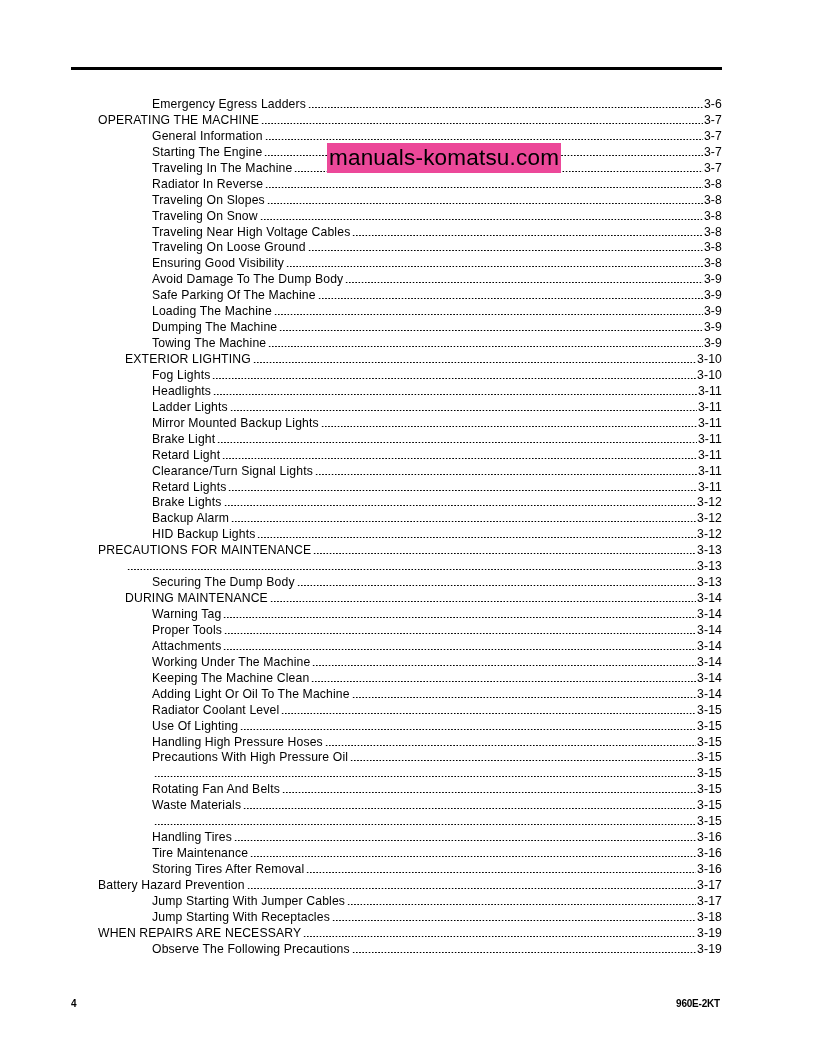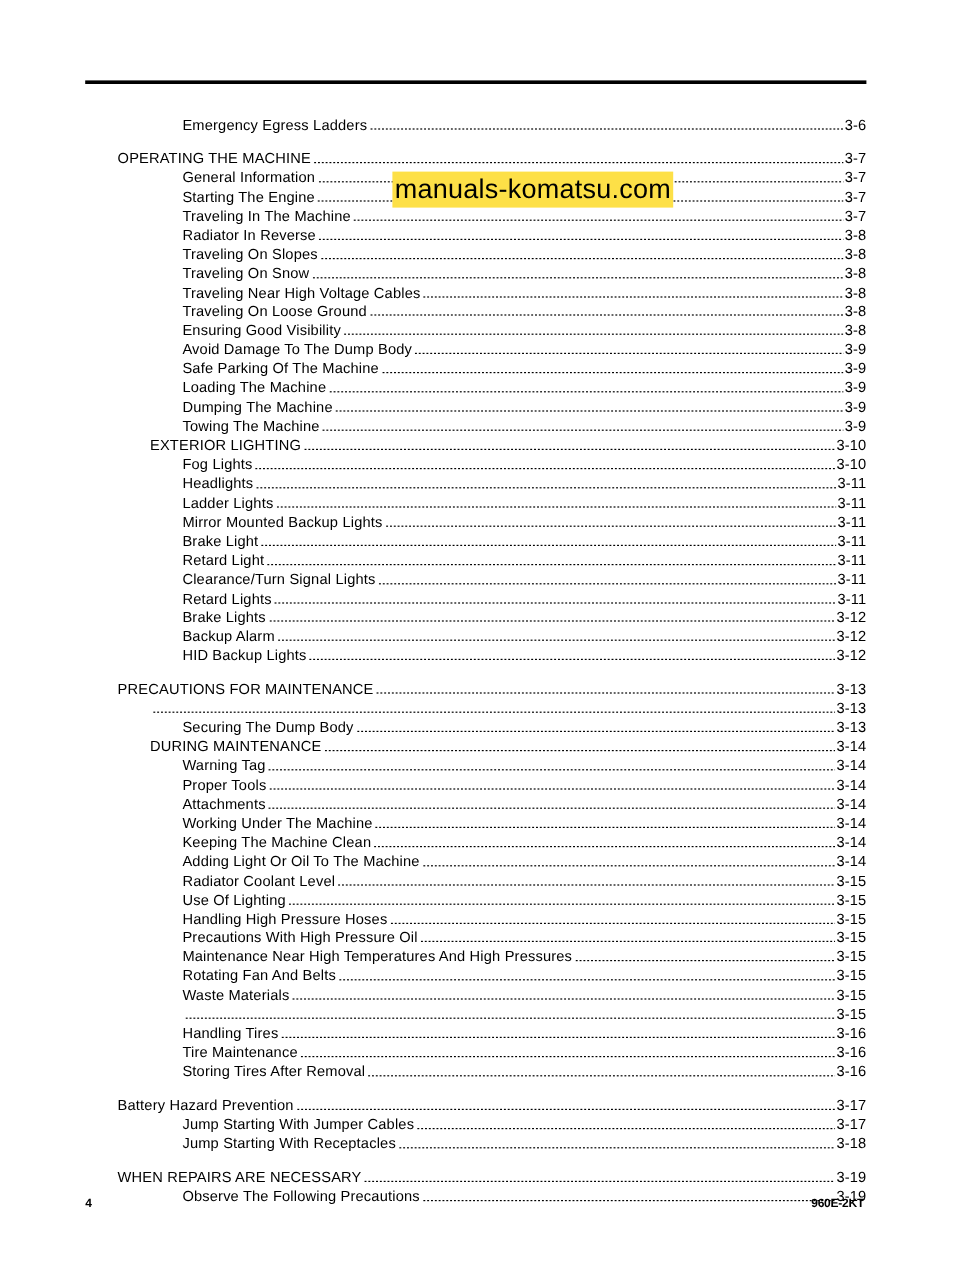--- a/index.html
+++ b/index.html
@@ -2,33 +2,33 @@
 <html><head>
 <meta charset="utf-8">
 <style>
   html, body { margin: 0; padding: 0; background: #ffffff; }
   body { width: 816px; height: 1056px; position: relative; overflow: hidden;
          font-family: "Liberation Sans", sans-serif; color: #000; }
   .top-rule { position: absolute; left: 71px; top: 67px; width: 651px; height: 3px; background: #000; }
   .toc { position: absolute; left: 98px; top: 97px; width: 624px; }
   .row { position: relative; height: 15.95px; line-height: 15.95px; font-size: 12.2px;
          display: flex; align-items: flex-start; white-space: nowrap; letter-spacing: 0.15px; }
-  .row.l0 { padding-left: 0; margin-top: 12px; }
+  .row.l0 { padding-left: 0; }
   .row.l1 { padding-left: 27px; }
   .row.l2 { padding-left: 54px; }
   .row .title { flex: 0 0 auto; }
   .row .leader { flex: 1 1 auto; overflow: hidden; margin: 0 1px 0 2px; position: relative; height: 12px; align-self: baseline; }
   .row .leader::after {
     content: ""; position: absolute; left: 0; right: 0; bottom: 1px; height: 1px;
     background-image: radial-gradient(circle, #000 0.6px, transparent 0.8px);
     background-size: 3.2px 1px; background-repeat: repeat-x;
   }
   .row .page { flex: 0 0 auto; text-align: right; }
   .watermark { position: absolute; left: 327px; top: 143px; font-size: 22.5px;
-               background: #fde047; padding: 0 2px; letter-spacing: 0.2px; line-height: 30px; }
+               background: #ec4899; padding: 0 2px; letter-spacing: 0.2px; line-height: 30px; }
   .footer-left { position: absolute; left: 71px; top: 998px; font-size: 10px; font-weight: bold; }
   .footer-right { position: absolute; right: 96px; top: 998px; font-size: 10px; font-weight: bold; letter-spacing: -0.2px; margin-left: 24px; }
 </style>
 </head>
 <body>
 
 <div class="top-rule"></div>
 
 <div class="toc" id="toc">
     <div class="row l2">
@@ -234,21 +234,20 @@
       <span class="title">Handling High Pressure Hoses</span>
       <span class="leader"></span>
       <span class="page">3-15</span>
     </div>
     <div class="row l2">
       <span class="title">Precautions With High Pressure Oil</span>
       <span class="leader"></span>
       <span class="page">3-15</span>
     </div>
     <div class="row l2">
-      <span class="title">Maintenance Near High Temperatures And High Pressures</span>
       <span class="leader"></span>
       <span class="page">3-15</span>
     </div>
     <div class="row l2">
       <span class="title">Rotating Fan And Belts</span>
       <span class="leader"></span>
       <span class="page">3-15</span>
     </div>
     <div class="row l2">
       <span class="title">Waste Materials</span>

